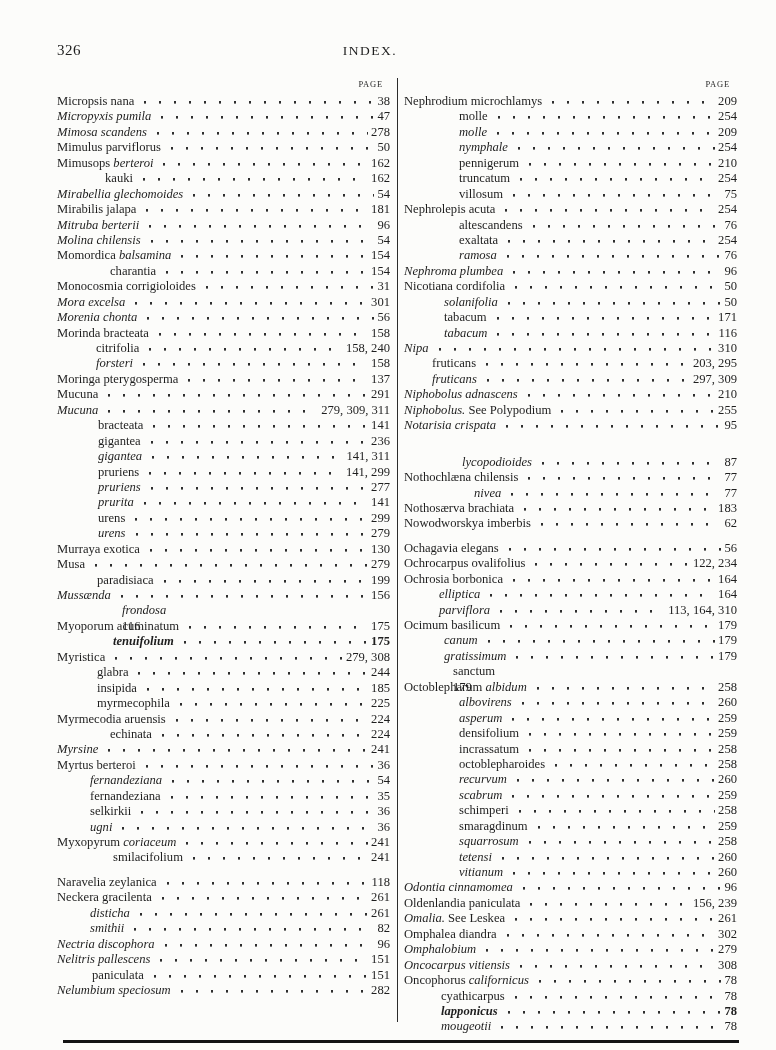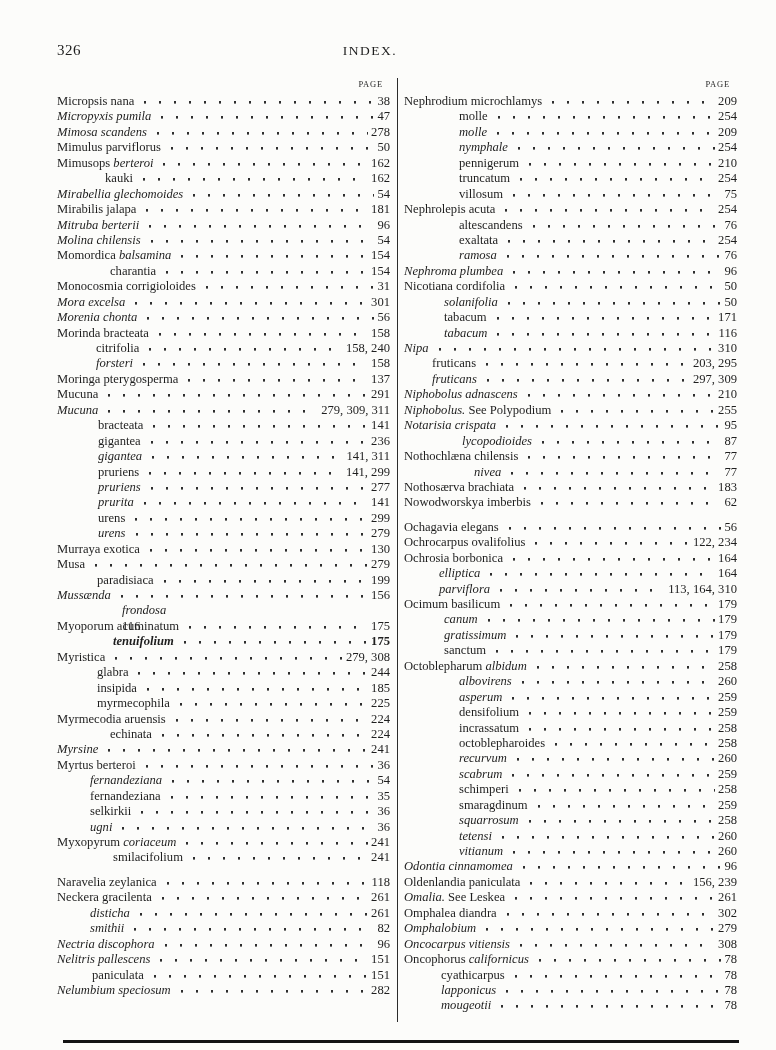--- a/index.html
+++ b/index.html
@@ -524,21 +524,21 @@
         <div class="entry">
           <span class="name"><i>Niphobolus.</i><span> See Polypodium</span></span>
           <span class="leader"></span>
           <span class="pg">255</span>
         </div>
         <div class="entry">
           <span class="name"><i>Notarisia crispata</i></span>
           <span class="leader"></span>
           <span class="pg">95</span>
         </div>
-        <div class="entry" style="padding-left: 58px;">
+        <div class="entry" style="padding-left: 58px; margin-top: 21px;">
           <span class="name"><i>lycopodioides</i></span>
           <span class="leader"></span>
           <span class="pg">87</span>
         </div>
         <div class="entry">
           <span class="name"><span>Nothochlæna chilensis</span></span>
           <span class="leader"></span>
           <span class="pg">77</span>
         </div>
         <div class="entry" style="padding-left: 70px;">
@@ -590,21 +590,21 @@
         <div class="entry" style="padding-left: 40px;">
           <span class="name"><i>canum</i></span>
           <span class="leader"></span>
           <span class="pg">179</span>
         </div>
         <div class="entry" style="padding-left: 40px;">
           <span class="name"><i>gratissimum</i></span>
           <span class="leader"></span>
           <span class="pg">179</span>
         </div>
-        <div class="entry" style="padding-left: 40px;">
+        <div class="entry" style="padding-left: 40px; flex-direction: column;">
           <span class="name"><span>sanctum</span></span>
           <span class="leader"></span>
           <span class="pg">179</span>
         </div>
         <div class="entry">
           <span class="name"><span>Octoblepharum </span><i>albidum</i></span>
           <span class="leader"></span>
           <span class="pg">258</span>
         </div>
         <div class="entry" style="padding-left: 55px;">
@@ -700,21 +700,21 @@
         <div class="entry">
           <span class="name"><span>Oncophorus </span><i>californicus</i></span>
           <span class="leader"></span>
           <span class="pg">78</span>
         </div>
         <div class="entry" style="padding-left: 37px;">
           <span class="name"><span>cyathicarpus</span></span>
           <span class="leader"></span>
           <span class="pg">78</span>
         </div>
-        <div class="entry" style="padding-left: 37px;">
+        <div class="entry" style="padding-left: 37px; font-weight: bold;">
           <span class="name"><i>lapponicus</i></span>
           <span class="leader"></span>
           <span class="pg">78</span>
         </div>
         <div class="entry" style="padding-left: 37px;">
           <span class="name"><i>mougeotii</i></span>
           <span class="leader"></span>
           <span class="pg">78</span>
         </div>
       </div>

